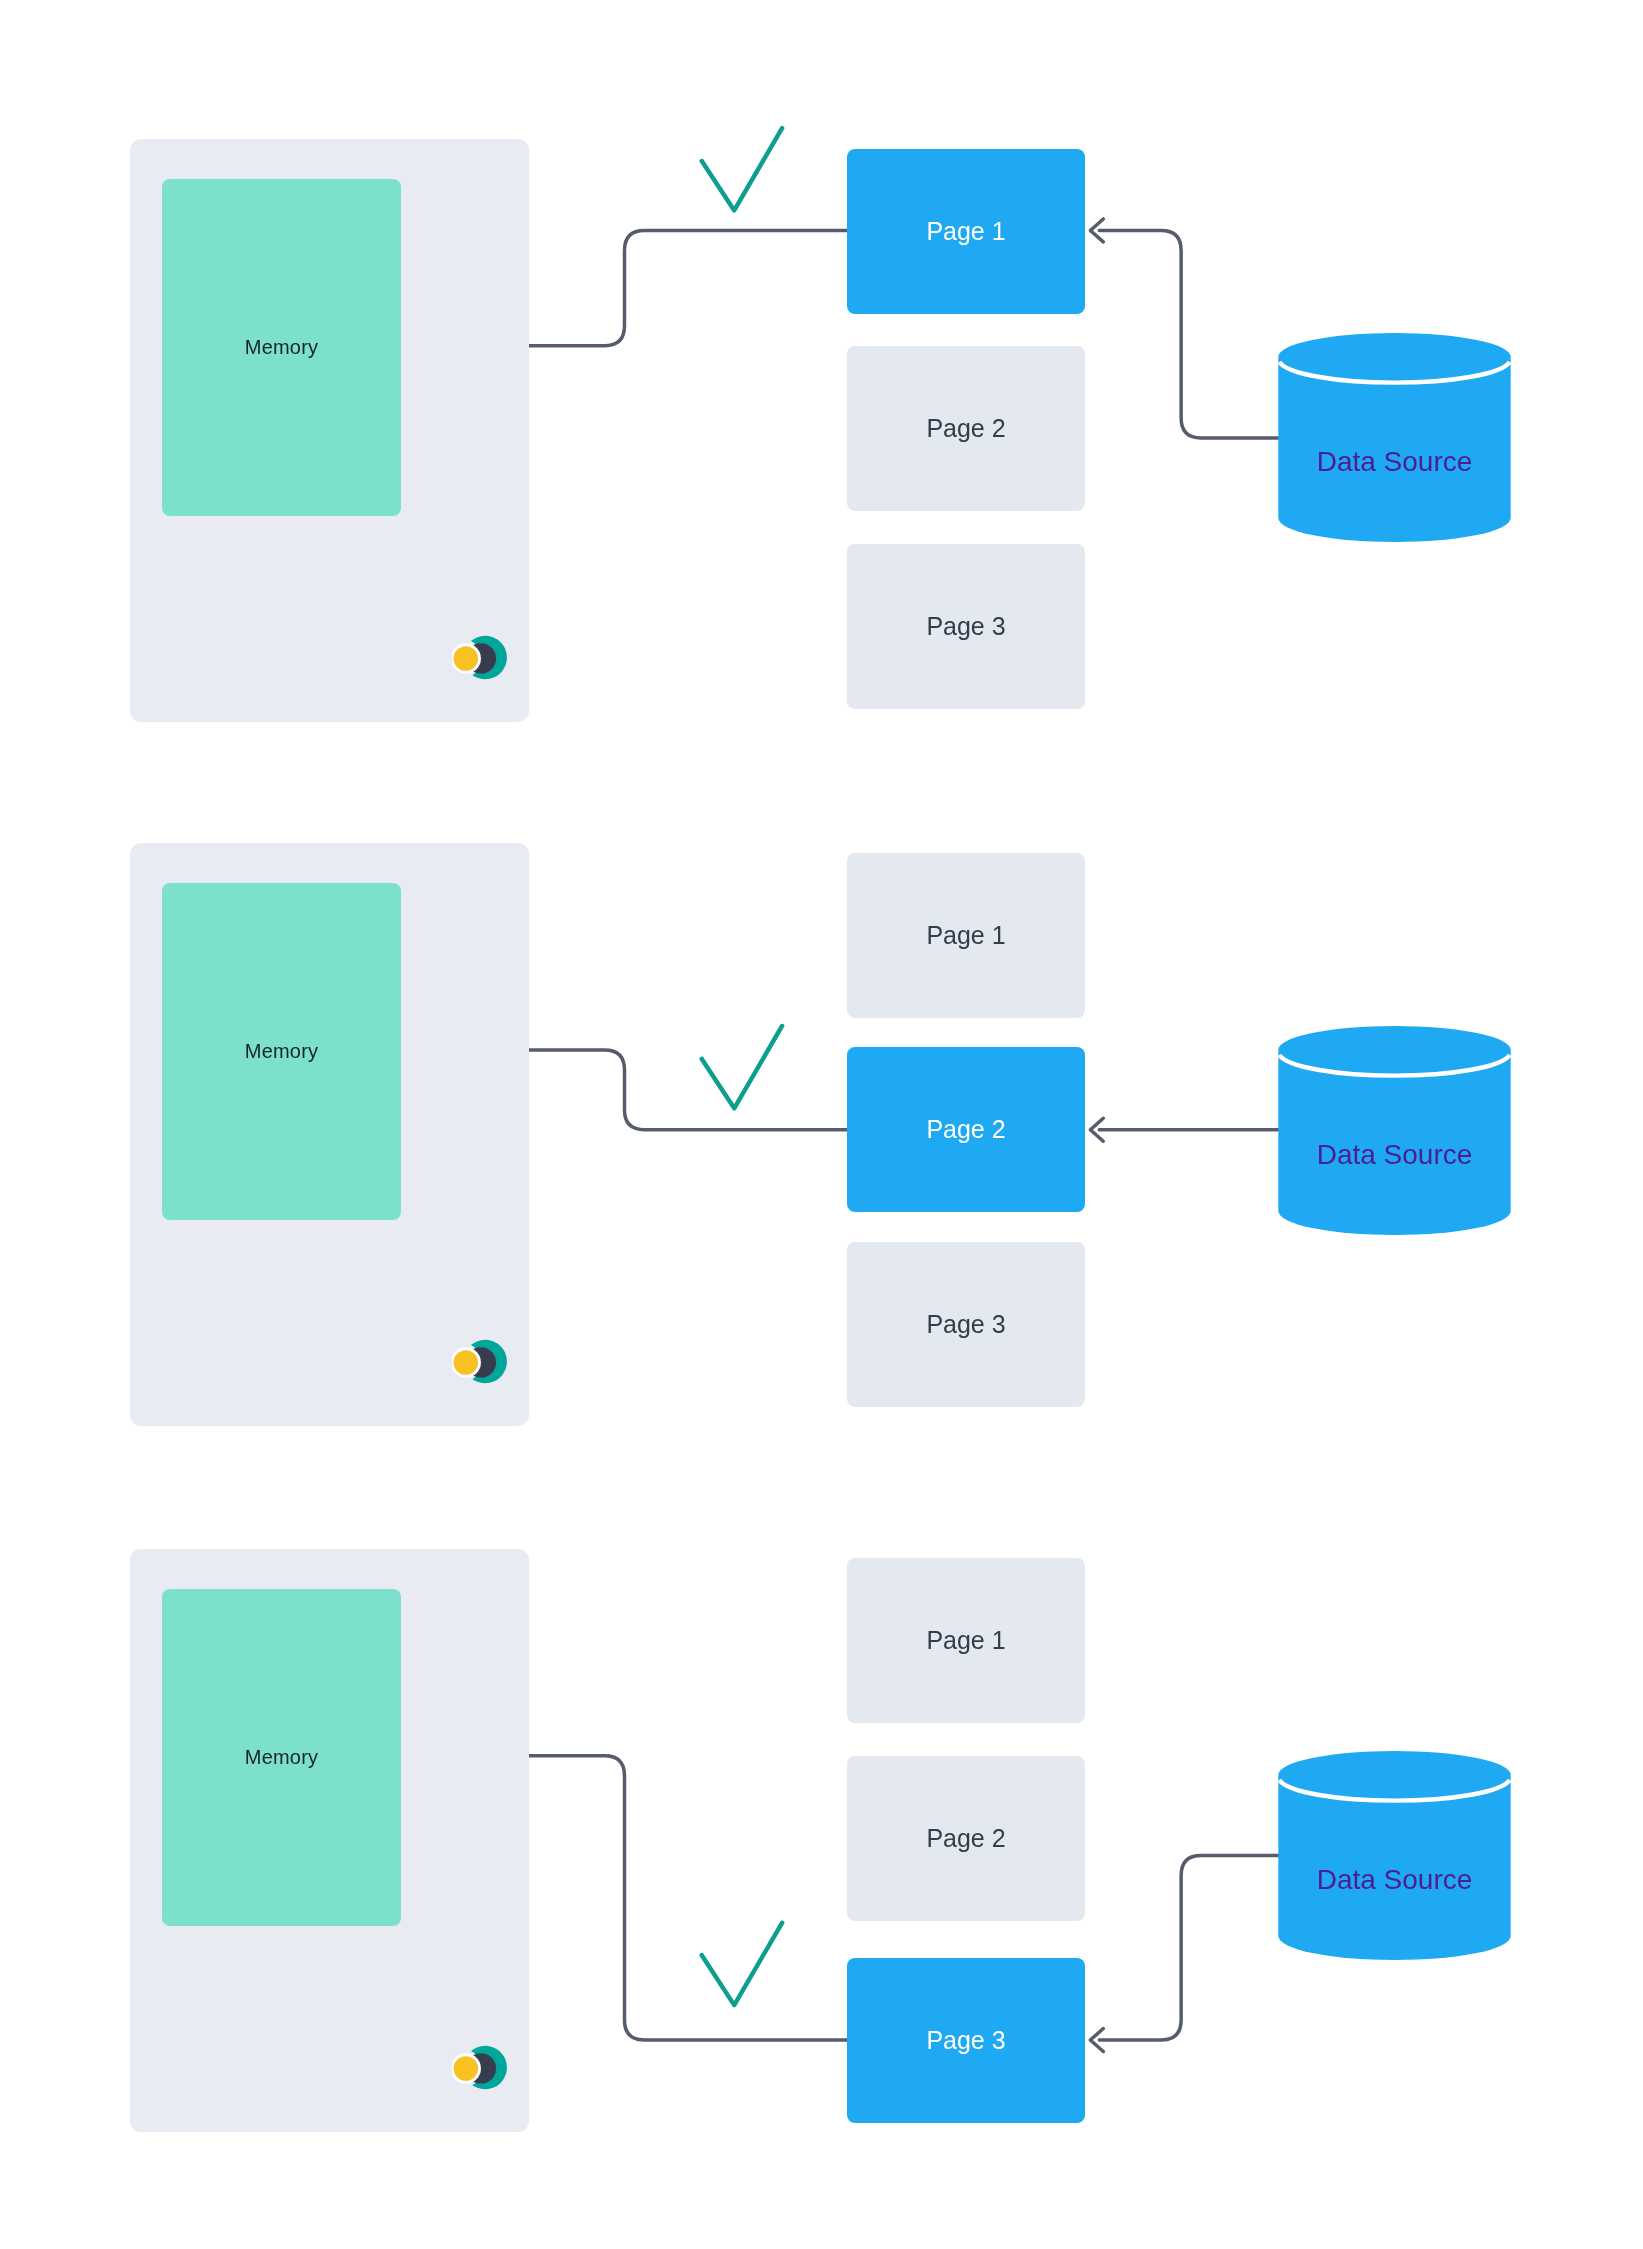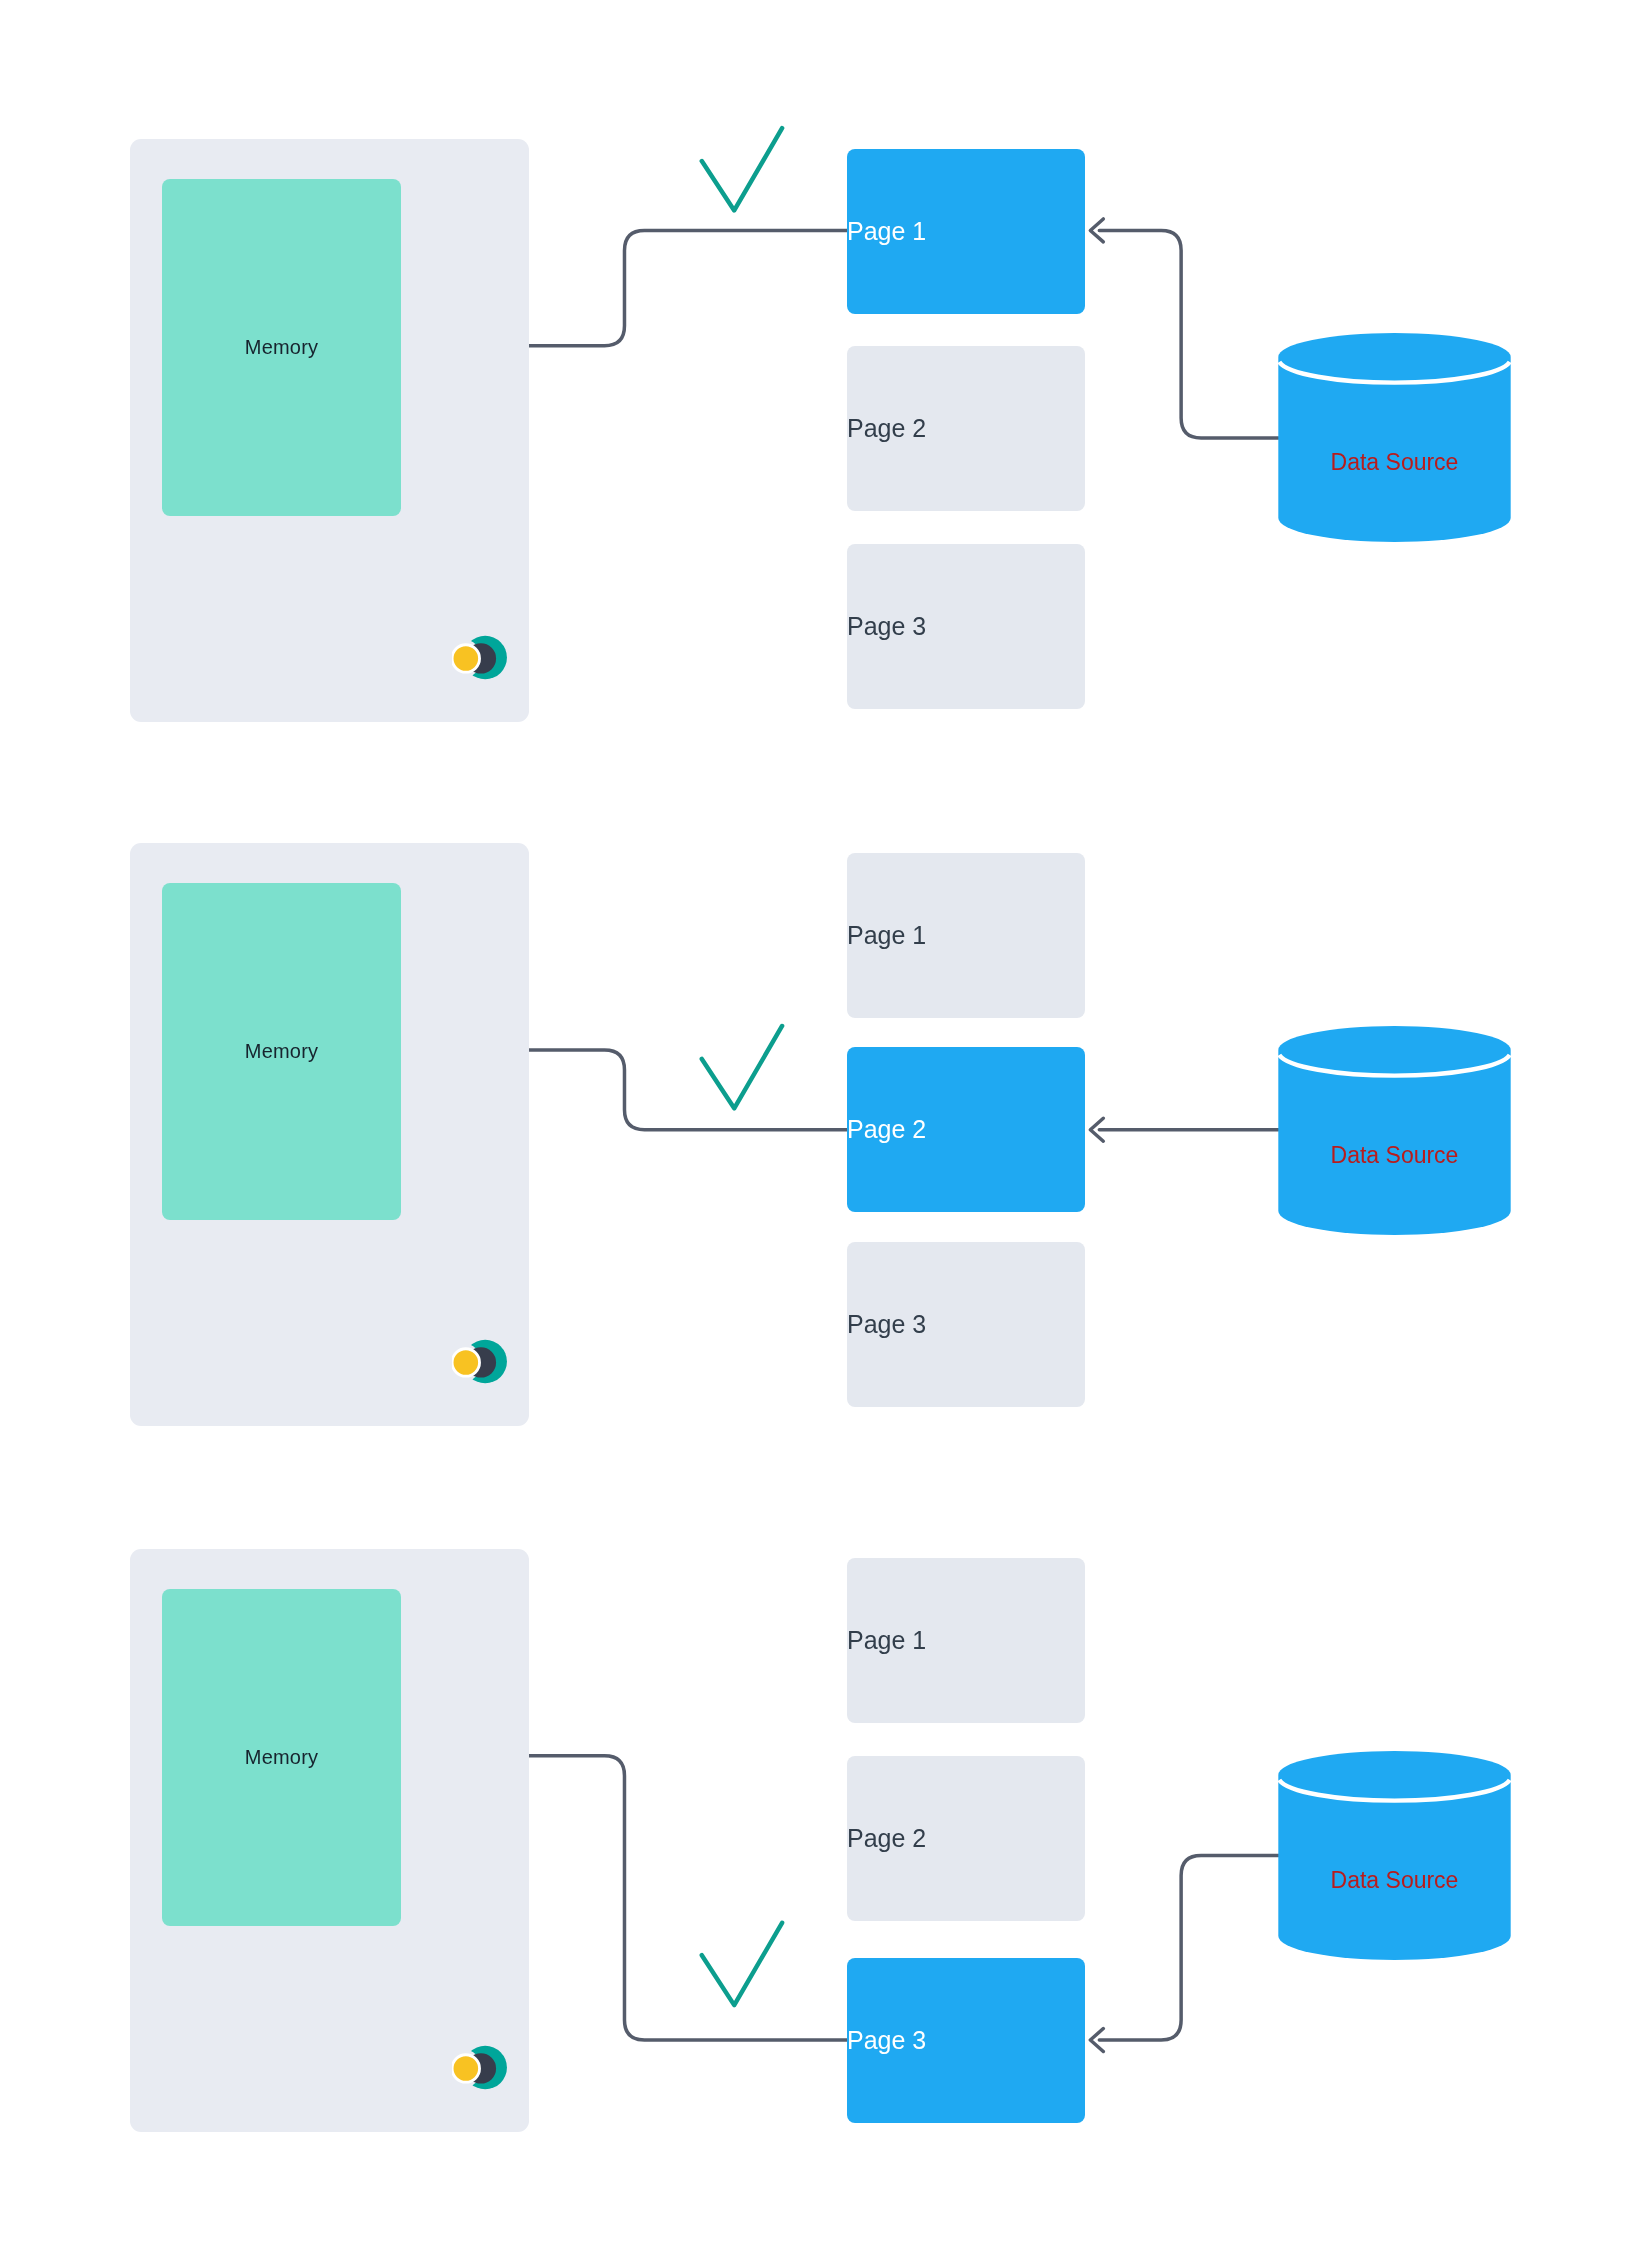--- a/index.html
+++ b/index.html
@@ -71,20 +71,21 @@
     height: 52px;
   }
   .page {
     position: absolute;
     left: 847px;
     width: 238px;
     height: 165px;
     border-radius: 8px;
     display: flex;
     align-items: center;
+    justify-content: center;
   }
   .page.inactive { background: #E4E8EF; }
   .page.active { background: #1FA9F2; }
   .page .page-label { font-size: 25px; color: #323E4B; }
   .page.active .page-label { color: #ffffff; }
   .datasource {
     position: absolute;
     left: 1278px;
     width: 233px;
     height: 209px;
@@ -93,21 +94,21 @@
   .cyl-body { fill: #1FA9F2; }
   .cyl-arc { fill: none; stroke: #ffffff; stroke-width: 9; }
   .ds-label-wrap {
     position: absolute;
     left: 0; top: 48px;
     width: 233px; height: 162px;
     display: flex;
     align-items: center;
     justify-content: center;
   }
-  .ds-label { font-size: 23px; color: #b91c1c; }
+  .ds-label { font-size: 28px; color: #4c1d95; }
   .logo-yellow { fill: #F8C222; stroke: #ffffff; stroke-width: 6; }
   .logo-dark { fill: #373D4C; }
   .logo-teal { fill: #00A69A; }
   .logo-cut { fill: #E8EBF2; }
 </style>
 </head>
 <body>
 
 <div class="canvas">
 

